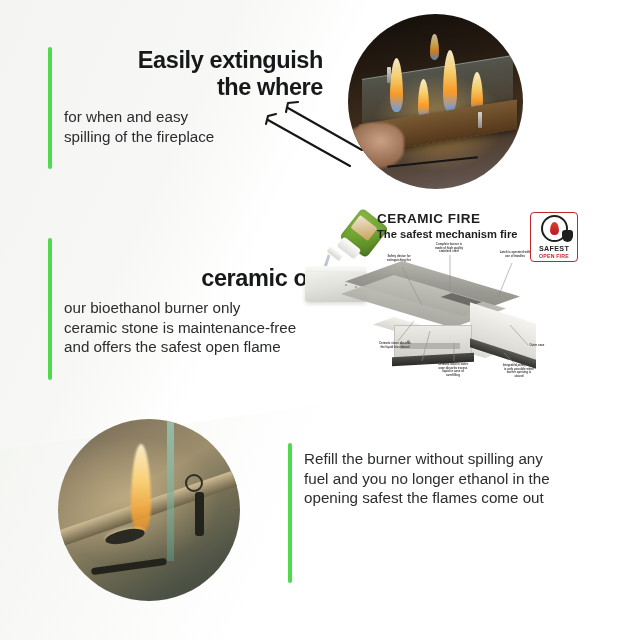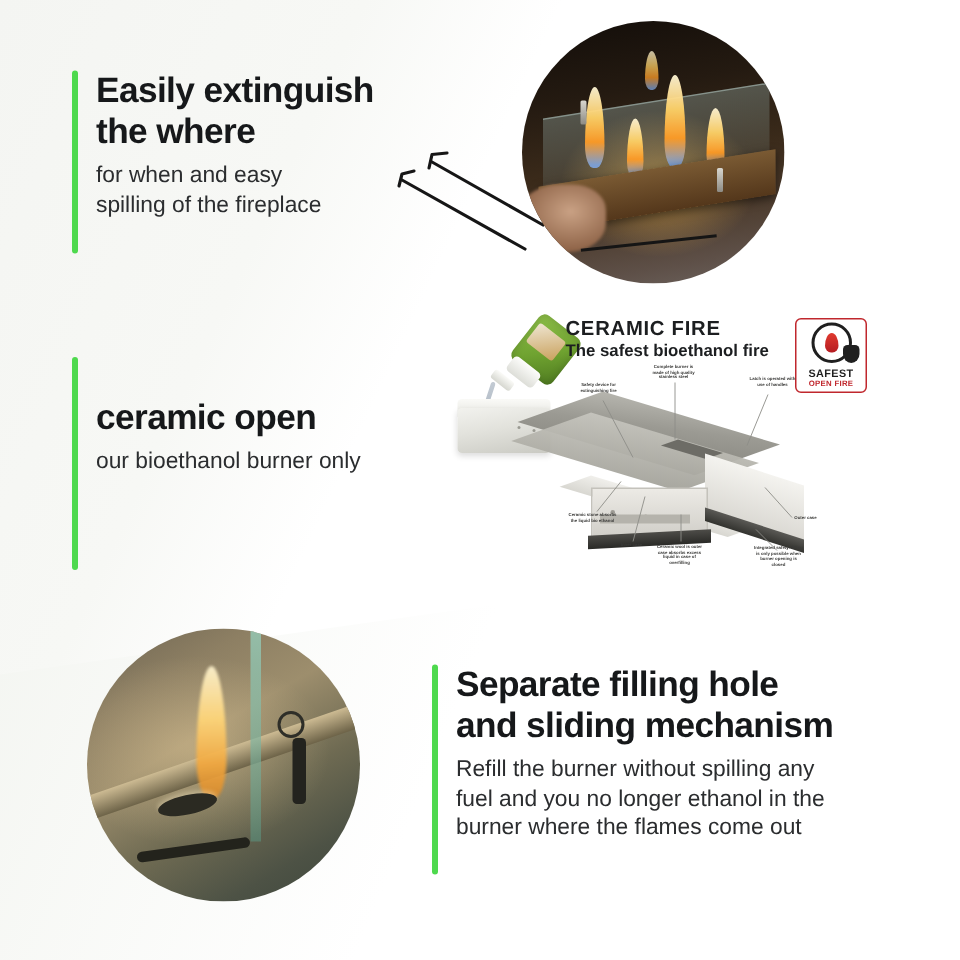--- a/index.html
+++ b/index.html
@@ -29,20 +29,21 @@
   .accent{
     position:absolute;left:0;top:0;width:4px;border-radius:2px;
     background:#4ed94e;
   }
   .btext{padding-left:16px;}
   h2.head{
     margin:0;
     font-size:23.5px;line-height:27px;
     font-weight:700;letter-spacing:-0.4px;
     color:#16181a;
+    text-align:right;
   }
   p.sub{
     margin:6px 0 0 0;
     font-size:15.2px;line-height:19.5px;
     font-weight:400;color:#2b2d2f;
   }
 
   
   #sec1{left:48px;top:47px;width:275px;}
   #sec1 .accent{height:122px;}
@@ -304,41 +305,42 @@
 
   <div class="block" id="sec2">
     <div class="accent"></div>
     <div class="btext">
       <h2 class="head">
         <br>
         <span>ceramic open</span>
       </h2>
       <p class="sub">
         <span>our bioethanol burner only</span><br>
-        <br>
+        <span>ceramic stone is maintenance-free</span><br>
+        <span>and offers the safest open flame</span>
       </p>
     </div>
   </div>
 
   <div id="applicator">
     <div class="bottle-body"></div>
     <div class="bottle-label"></div>
     <div class="bottle-neck"></div>
     <div class="bottle-tip"></div>
     <div class="pour"></div>
     <div class="stone-top"></div>
     <div class="stone">
       <div class="stone-dot" style="left:40px;top:12px;"></div>
       <div class="stone-dot" style="left:50px;top:14px;"></div>
     </div>
   </div>
 
   <div id="brand">
     <div class="brand-title">CERAMIC FIRE</div>
-    <div class="brand-sub">The safest bioethanol fire</div>
+    <div class="brand-sub">The safest mechanism fire</div>
   </div>
 
   <div id="badge">
     <div class="badge-ring">
       <div class="badge-flame"></div>
       <div class="badge-shield"></div>
     </div>
     <div class="badge-t1">SAFEST</div>
     <div class="badge-t2">OPEN FIRE</div>
   </div>
@@ -374,28 +376,24 @@
     <div class="dlabel" style="left:0px;top:99px;">Ceramic stone absorbs the liquid bio ethanol</div>
     <div class="dlabel" style="left:58px;top:120px;">Ceramic wool is outer case absorbs excess liquid in case of overfilling</div>
     <div class="dlabel" style="left:26px;top:119px;">Inner case</div>
     <div class="dlabel" style="left:142px;top:101px;">Outer case</div>
     <div class="dlabel" style="left:124px;top:121px;">Integrated safety: filling is only possible when burner opening is closed</div>
   </div>
 
   <div class="block" id="sec3">
     <div class="accent"></div>
     <div class="btext">
-      <h2 class="head">
-        <span>Separate filling hole</span><br>
-        <span>and sliding mechanism</span>
-      </h2>
       <p class="sub">
         <span>Refill the burner without spilling any</span><br>
         <span>fuel and you no longer ethanol in the</span><br>
-        <span>burner where the flames come out</span>
+        <span>opening safest the flames come out</span>
       </p>
     </div>
   </div>
 
   <div class="photo" id="photo2">
     <div class="metal-edge"></div>
     <div class="p2flame"></div>
     <div class="glass-pane"></div>
     <div class="slot-hole"></div>
     <div class="long-slot"></div>

